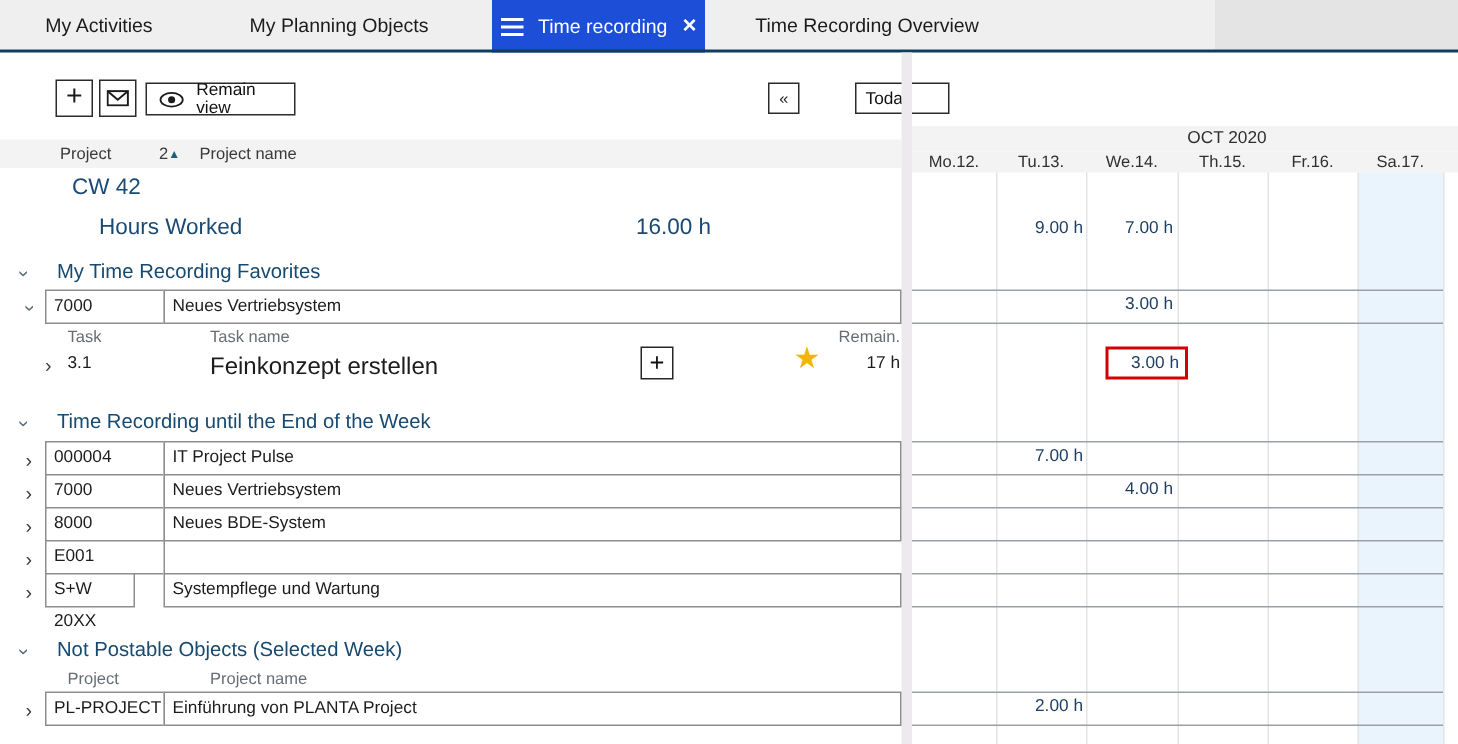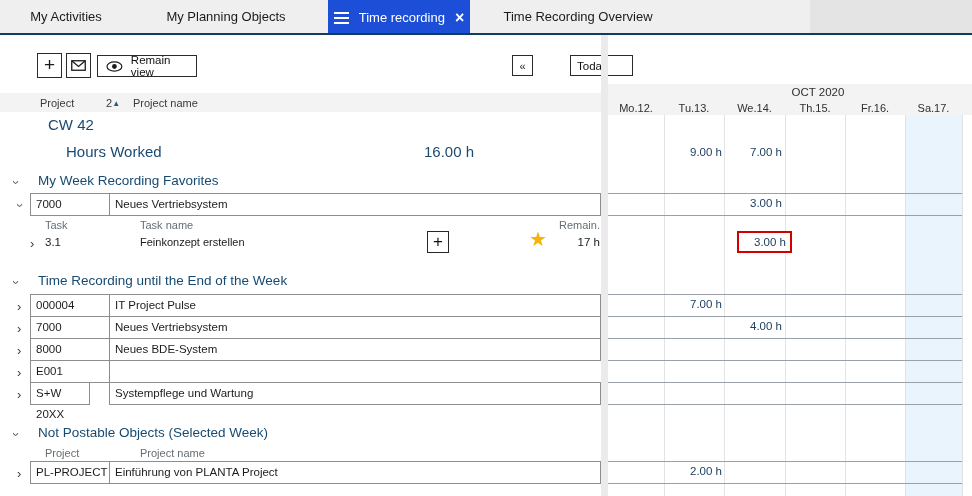--- a/index.html
+++ b/index.html
@@ -131,36 +131,36 @@
   </div>
   <div class="small-label" style="left:133px;top:97px;">Project name</div>
 
   <div class="navy-big" style="left:8px;top:116px;margin-left:40px;">CW 42</div>
   <div class="navy-big" style="left:66px;top:143px;">Hours Worked</div>
   <div class="navy-big" style="left:424px;top:143px;">16.00 h</div>
   <div class="dv" style="left:664px;top:146px;width:58px;">9.00 h</div>
   <div class="dv" style="left:724px;top:146px;width:58px;">7.00 h</div>
 
   <span class="chev chev-down" style="left:14px;top:176px;">›</span>
-  <div class="section-title" style="left:38px;top:173px;">My Week Recording Favorites</div>
+  <div class="section-title" style="left:38px;top:173px;">My Time Recording Favorites</div>
 
   <span class="chev chev-down" style="left:18px;top:199px;">›</span>
   <div class="cell" style="left:30px;top:193px;width:80px;">7000</div>
   <div class="cell" style="left:109px;top:193px;width:492px;">Neues Vertriebsystem</div>
   <div class="hline" style="top:193px;"></div>
   <div class="hline" style="top:215px;"></div>
   <div class="dv" style="left:724px;top:197px;width:58px;">3.00 h</div>
 
   <div class="gray-label" style="left:45px;top:219px;">Task</div>
   <div class="gray-label" style="left:140px;top:219px;">Task name</div>
   <div class="gray-label" style="left:540px;top:219px;width:60px;text-align:right;">Remain.</div>
 
   <span class="chev chev-right" style="left:30px;top:237px;">›</span>
   <div class="small-label" style="left:45px;top:236px;font-size:11.5px;color:#1c1c1c;">3.1</div>
-  <div class="small-label" style="left:140px;top:236px;font-size:11px;color:#1c1c1c;">Feinkonzept erstellen</div>
+  <div class="small-label" style="left:140px;top:236px;font-size:16px;color:#1c1c1c;">Feinkonzept erstellen</div>
   <div class="taskcell-add">
     <span>+</span>
   </div>
   <span class="star">★</span>
   <div class="remain" style="left:540px;top:236px;width:60px;">17 h</div>
   <div class="red-cell">3.00 h</div>
 
   <span class="chev chev-down" style="left:14px;top:276px;">›</span>
   <div class="section-title" style="left:38px;top:273px;">Time Recording until the End of the Week</div>
 

